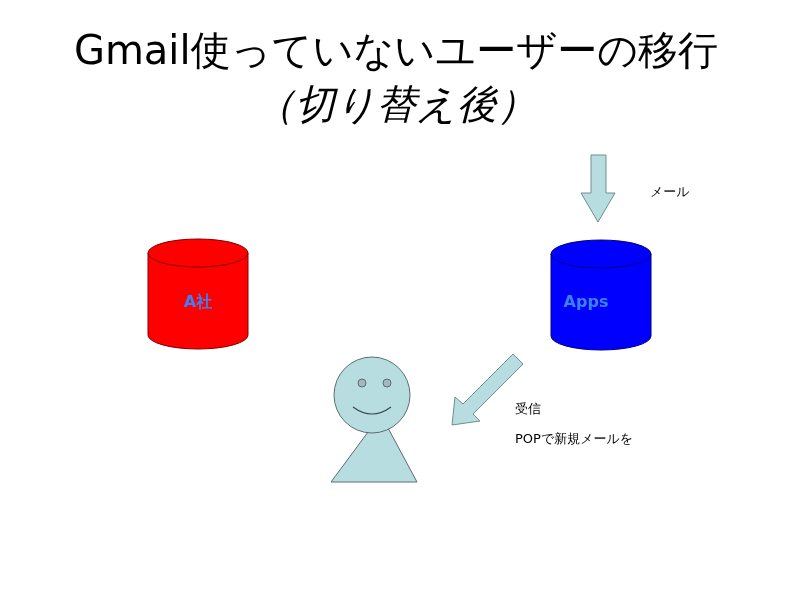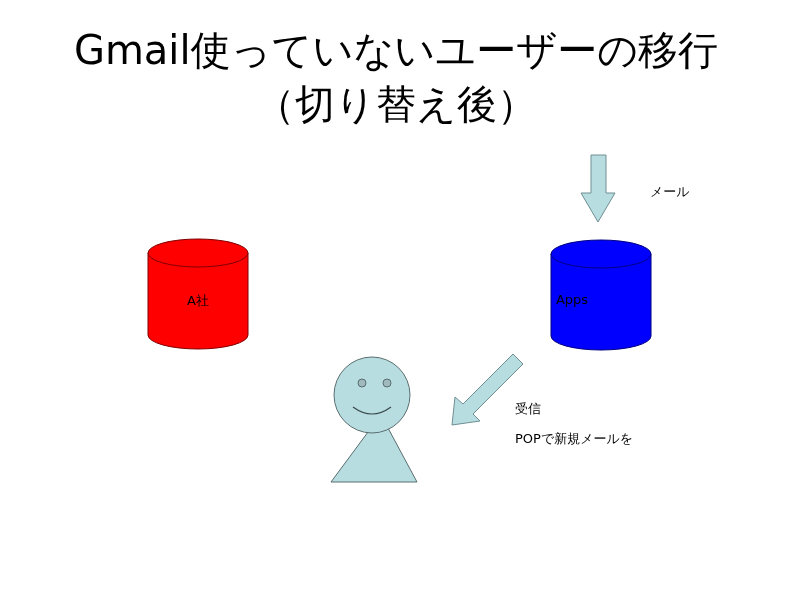--- a/index.html
+++ b/index.html
@@ -1,23 +1,23 @@
 <!DOCTYPE html>
 <html><head>
   <meta charset="utf-8">
   <style>
     html, body { margin: 0; padding: 0; background: #ffffff; }
     body { width: 800px; height: 600px; position: relative; overflow: hidden;
            font-family: "DejaVu Sans", "Liberation Sans", sans-serif; color: #000; }
     .title { position: absolute; left: 0; width: 792px; text-align: center; font-size: 40px; line-height: 48px; }
     .title.l1 { top: 26px; }
-    .title.l2 { top: 80px; }
+    .title.l2 { top: 80px; font-style: italic; }
     svg.canvas { position: absolute; left: 0; top: 0; }
     .label { position: absolute; font-size: 13px; line-height: 22px; }
-    .cyl-label { position: absolute; font-weight: normal; font-size: 13px; text-align: center; color: #000000; }
+    .cyl-label { position: absolute; font-weight: bold; font-size: 16px; text-align: center; color: #3b82f6; }
   </style>
 </head>
 <body>
 
 <div class="title l1">Gmail使っていないユーザーの移行</div>
 <div class="title l2">（切り替え後）</div>
 
 <svg class="canvas" width="800" height="600" viewBox="0 0 800 600">
 
   <g>
@@ -41,18 +41,18 @@
   <g>
     <polygon points="371,428 331,482 417,482 388,428" fill="#b7dde0" stroke="#5a6e70" stroke-width="1"></polygon>
     <circle cx="372" cy="395" r="38" fill="#b7dde0" stroke="#5a6e70" stroke-width="1"></circle>
     <circle cx="362" cy="383" r="4" fill="#9fb9bc" stroke="#5a6e70" stroke-width="1"></circle>
     <circle cx="387" cy="383" r="4" fill="#9fb9bc" stroke="#5a6e70" stroke-width="1"></circle>
     <path d="M353,407 Q372,421 391,407" fill="none" stroke="#3a4a4c" stroke-width="1.2"></path>
   </g>
 </svg>
 
 <div class="cyl-label" style="left:148px; top:292px; width:100px;">A社</div>
-<div class="cyl-label" style="left:520px; top:292px; width:104px;">Apps</div>
+<div class="cyl-label" style="left:534px; top:292px; width:104px;">Apps</div>
 
 <div class="label" style="left:650px; top:181px;">メール</div>
 
 <div class="label" style="left:515px; top:388px;margin-top:40px;">POPで新規メールを</div>
 <div class="label" style="left:515px; top:398px;">受信</div>
 
 </body></html>

